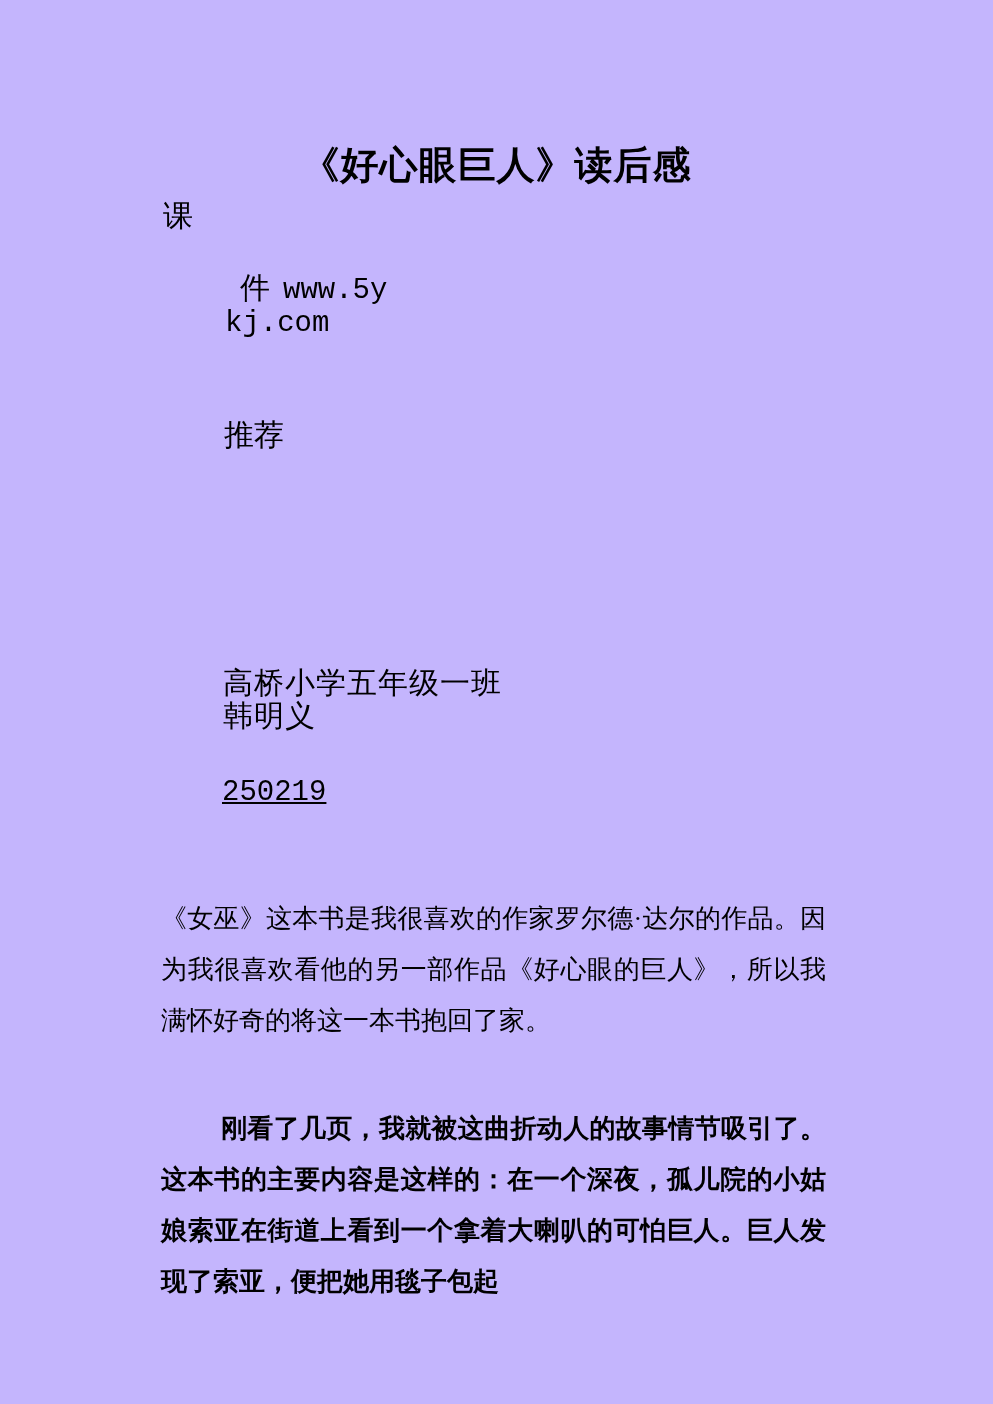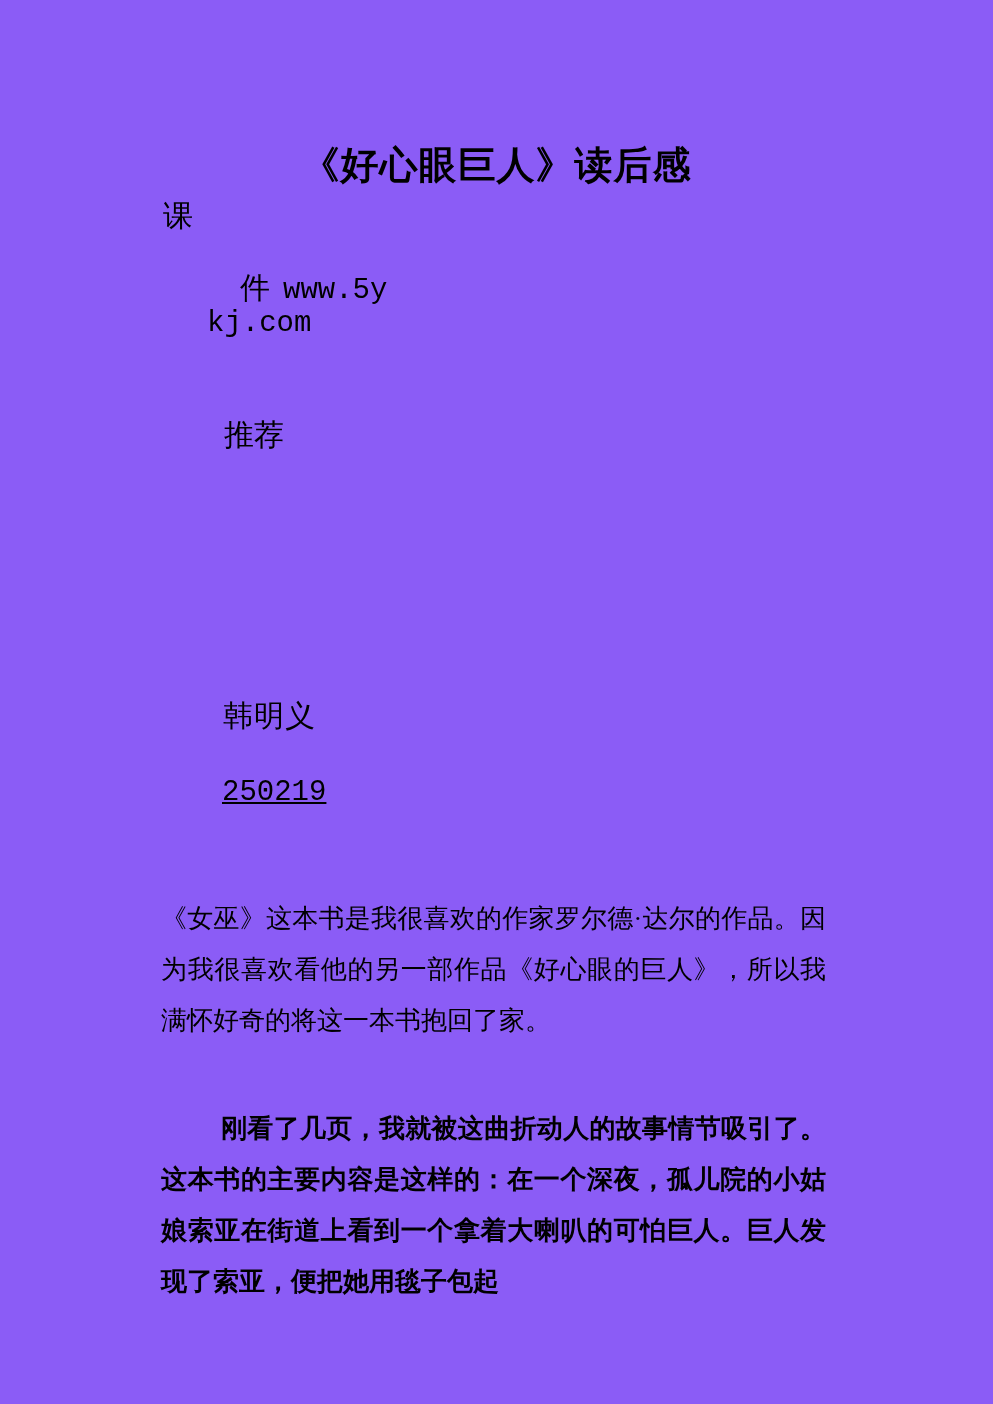--- a/index.html
+++ b/index.html
@@ -1,20 +1,20 @@
 <!DOCTYPE html>
 <html><head>
 <meta charset="utf-8">
 <style>
   html,body{margin:0;padding:0;background:#ffffff;}
   .page{
     position:relative;
     width:993px;
     height:1404px;
-    background:#8b5cf6;
+    background:#c4b5fd;
     color:#000000;
     font-family:"Liberation Serif","DejaVu Serif",serif;
     overflow:hidden;
   }
   .abs{position:absolute;white-space:pre;}
   .doc-title{
     top:119px;left:0;width:993px;
     text-align:center;
     font-family:"Liberation Sans","DejaVu Sans",sans-serif;
     font-weight:bold;
@@ -43,24 +43,25 @@
 <div class="page">
 
   <h1 class="abs doc-title">《好心眼巨人》读后感</h1>
 
   <div class="abs cjk-line" style="left:163px;top:199px;">课</div>
 
   <div class="abs" style="left:224px;top:253px;">
     <span class="cjk-line">件</span><span class="mono latin-tail">www.5y</span>
   </div>
 
-  <div class="abs mono" style="left:207px;top:308px;">kj.com</div>
+  <div class="abs mono" style="left:225px;top:308px;">kj.com</div>
 
   <div class="abs cjk-line" style="left:224px;top:418px;font-family:Liberation Serif, serif;">推荐</div>
 
+  <div class="abs cjk-line byline" style="left:223px;top:666px;">高桥小学五年级一班</div>
 
   <div class="abs cjk-line byline" style="left:223px;top:699px;">韩明义</div>
 
   <div class="abs mono" style="left:222px;top:777px;text-decoration:underline;">250219</div>
 
   <p class="para" style="top:867px;">《女巫》这本书是我很喜欢的作家罗尔德·达尔的作品。因为我很喜欢看他的另一部作品《好心眼的巨人》，所以我满怀好奇的将这一本书抱回了家。</p>
 
   <p class="para indented" style="top:1077px;font-weight:bold;">刚看了几页，我就被这曲折动人的故事情节吸引了。这本书的主要内容是这样的：在一个深夜，孤儿院的小姑娘索亚在街道上看到一个拿着大喇叭的可怕巨人。巨人发现了索亚，便把她用毯子包起</p>
 
 </div>

